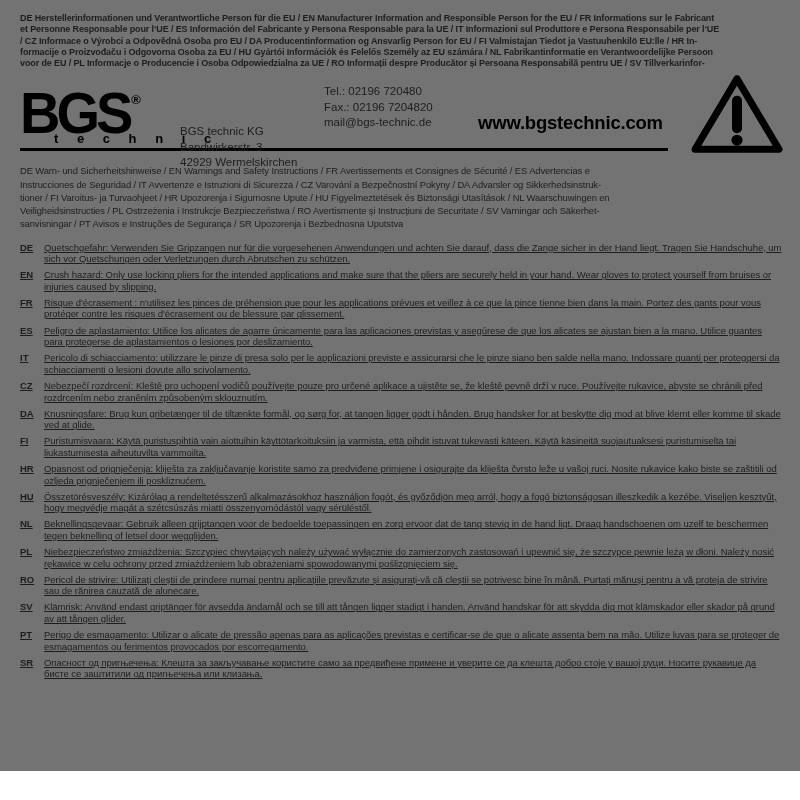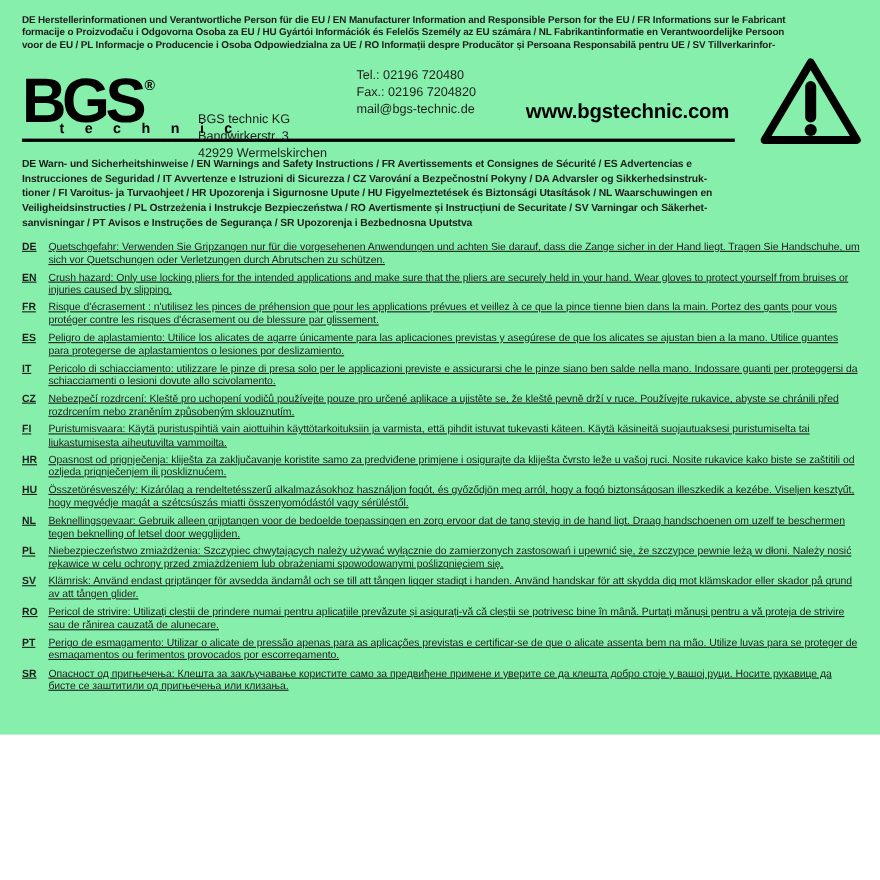--- a/index.html
+++ b/index.html
@@ -1,19 +1,19 @@
 <!DOCTYPE html>
 <html><head>
 <meta charset="utf-8">
 <style>
   html,body{margin:0;padding:0;background:#fff;}
   .page{
     position:relative;
-    width:800px;height:668px;
-    background:#86efac;
+    width:800px;height:771px;
+    background:#737373;
     color:#1d1d1b;
     font-family:"Liberation Sans","DejaVu Sans",sans-serif;
     overflow:hidden;
     box-sizing:border-box;
   }
   .inner{position:absolute;left:20px;top:0;width:762px;}
 
   
   .mfr-header{margin-top:13px;}
   .mfr-header .hline{
@@ -40,41 +40,43 @@
     position:absolute;left:458px;top:36px;
     font-size:18.5px;font-weight:bold;letter-spacing:-0.2px;color:#000;
   }
   .warn-triangle{position:absolute;left:668px;top:-2px;width:98px;height:80px;}
 
   .divider{height:3px;background:#000;width:648px;margin-top:0;}
 
   
   .warn-header{margin-top:13px;}
   .warn-header .hline{
-    font-size:9.4px;line-height:13.2px;font-weight:bold;
+    font-size:9.4px;line-height:13.2px;font-weight:normal;
     letter-spacing:-0.1px;white-space:nowrap;
   }
 
   
   .warn-list{margin-top:11px;text-decoration:underline;}
   .w-item{display:flex;margin-bottom:4.5px;}
   .w-code{
     flex:0 0 24px;font-weight:bold;
     font-size:9.5px;line-height:11.6px;
   }
   .w-text{flex:1;font-size:9.5px;line-height:11.6px;letter-spacing:-0.05px;}
 </style>
 </head>
 <body>
 
 <div class="page">
   <div class="inner">
 
     <div class="mfr-header">
       <div class="hline">DE Herstellerinformationen und Verantwortliche Person für die EU  /  EN Manufacturer Information and Responsible Person for the EU  /  FR Informations sur le Fabricant</div>
+      <div class="hline">et Personne Responsable pour l‘UE  /  ES Información del Fabricante y Persona Responsable para la UE  /  IT Informazioni sul Produttore e Persona Responsabile per l‘UE</div>
+      <div class="hline">/  CZ Informace o Výrobci a Odpovědná Osoba pro EU  /  DA Producentinformation og Ansvarlig Person for EU  /  FI Valmistajan Tiedot ja Vastuuhenkilö EU:lle  /  HR In-</div>
       <div class="hline">formacije o Proizvođaču i Odgovorna Osoba za EU  /  HU Gyártói Információk és Felelős Személy az EU számára  /  NL Fabrikantinformatie en Verantwoordelijke Persoon</div>
       <div class="hline">voor de EU  /  PL Informacje o Producencie i Osoba Odpowiedzialna za UE  /  RO Informații despre Producător și Persoana Responsabilă pentru UE  /  SV Tillverkarinfor-</div>
     </div>
 
     <div class="company-row">
       <div class="logo">
         <div class="logo-main"><span>BGS</span><span class="logo-reg">®</span></div>
         <div class="logo-sub">t e c h n i c</div>
       </div>
       <div class="addr-block">
@@ -124,46 +126,50 @@
       </div>
       <div class="w-item">
         <span class="w-code">IT</span>
         <span class="w-text">Pericolo di schiacciamento: utilizzare le pinze di presa solo per le applicazioni previste e assicurarsi che le pinze siano ben salde nella mano. Indossare guanti per proteggersi da schiacciamenti o lesioni dovute allo scivolamento.</span>
       </div>
       <div class="w-item">
         <span class="w-code">CZ</span>
         <span class="w-text">Nebezpečí rozdrcení: Kleště pro uchopení vodičů používejte pouze pro určené aplikace a ujistěte se, že kleště pevně drží v ruce. Používejte rukavice, abyste se chránili před rozdrcením nebo zraněním způsobeným sklouznutím.</span>
       </div>
       <div class="w-item">
+        <span class="w-code">DA</span>
+        <span class="w-text">Knusningsfare: Brug kun gribetænger til de tiltænkte formål, og sørg for, at tangen ligger godt i hånden. Brug handsker for at beskytte dig mod at blive klemt eller komme til skade ved at glide.</span>
+      </div>
+      <div class="w-item">
         <span class="w-code">FI</span>
         <span class="w-text">Puristumisvaara: Käytä puristuspihtiä vain aiottuihin käyttötarkoituksiin ja varmista, että pihdit istuvat tukevasti käteen. Käytä käsineitä suojautuaksesi puristumiselta tai liukastumisesta aiheutuvilta vammoilta.</span>
       </div>
       <div class="w-item">
         <span class="w-code">HR</span>
         <span class="w-text">Opasnost od prignječenja: kliješta za zaključavanje koristite samo za predviđene primjene i osigurajte da kliješta čvrsto leže u vašoj ruci. Nosite rukavice kako biste se zaštitili od ozljeda prignječenjem ili poskliznućem.</span>
       </div>
       <div class="w-item">
         <span class="w-code">HU</span>
         <span class="w-text">Összetörésveszély: Kizárólag a rendeltetésszerű alkalmazásokhoz használjon fogót, és győződjön meg arról, hogy a fogó biztonságosan illeszkedik a kezébe. Viseljen kesztyűt, hogy megvédje magát a szétcsúszás miatti összenyomódástól vagy sérüléstől.</span>
       </div>
       <div class="w-item">
         <span class="w-code">NL</span>
         <span class="w-text">Beknellingsgevaar: Gebruik alleen grijptangen voor de bedoelde toepassingen en zorg ervoor dat de tang stevig in de hand ligt. Draag handschoenen om uzelf te beschermen tegen beknelling of letsel door wegglijden.</span>
       </div>
       <div class="w-item">
         <span class="w-code">PL</span>
         <span class="w-text">Niebezpieczeństwo zmiażdżenia: Szczypiec chwytających należy używać wyłącznie do zamierzonych zastosowań i upewnić się, że szczypce pewnie leżą w dłoni. Należy nosić rękawice w celu ochrony przed zmiażdżeniem lub obrażeniami spowodowanymi poślizgnięciem się.</span>
       </div>
       <div class="w-item">
+        <span class="w-code">RO</span>
+        <span class="w-text">Pericol de strivire: Utilizați cleștii de prindere numai pentru aplicațiile prevăzute și asigurați-vă că cleștii se potrivesc bine în mână. Purtați mănuși pentru a vă proteja de strivire sau de rănirea cauzată de alunecare.</span>
+      </div>
+      <div class="w-item">
         <span class="w-code">SV</span>
         <span class="w-text">Klämrisk: Använd endast griptänger för avsedda ändamål och se till att tången ligger stadigt i handen. Använd handskar för att skydda dig mot klämskador eller skador på grund av att tången glider.</span>
-      </div>
-      <div class="w-item">
-        <span class="w-code">RO</span>
-        <span class="w-text">Pericol de strivire: Utilizați cleștii de prindere numai pentru aplicațiile prevăzute și asigurați-vă că cleștii se potrivesc bine în mână. Purtați mănuși pentru a vă proteja de strivire sau de rănirea cauzată de alunecare.</span>
       </div>
       <div class="w-item">
         <span class="w-code">PT</span>
         <span class="w-text">Perigo de esmagamento: Utilizar o alicate de pressão apenas para as aplicações previstas e certificar-se de que o alicate assenta bem na mão. Utilize luvas para se proteger de esmagamentos ou ferimentos provocados por escorregamento.</span>
       </div>
       <div class="w-item">
         <span class="w-code">SR</span>
         <span class="w-text">Опасност од пригњечења: Клешта за закључавање користите само за предвиђене примене и уверите се да клешта добро стоје у вашој руци. Носите рукавице да бисте се заштитили од пригњечења или клизања.</span>
       </div>
     </div>

